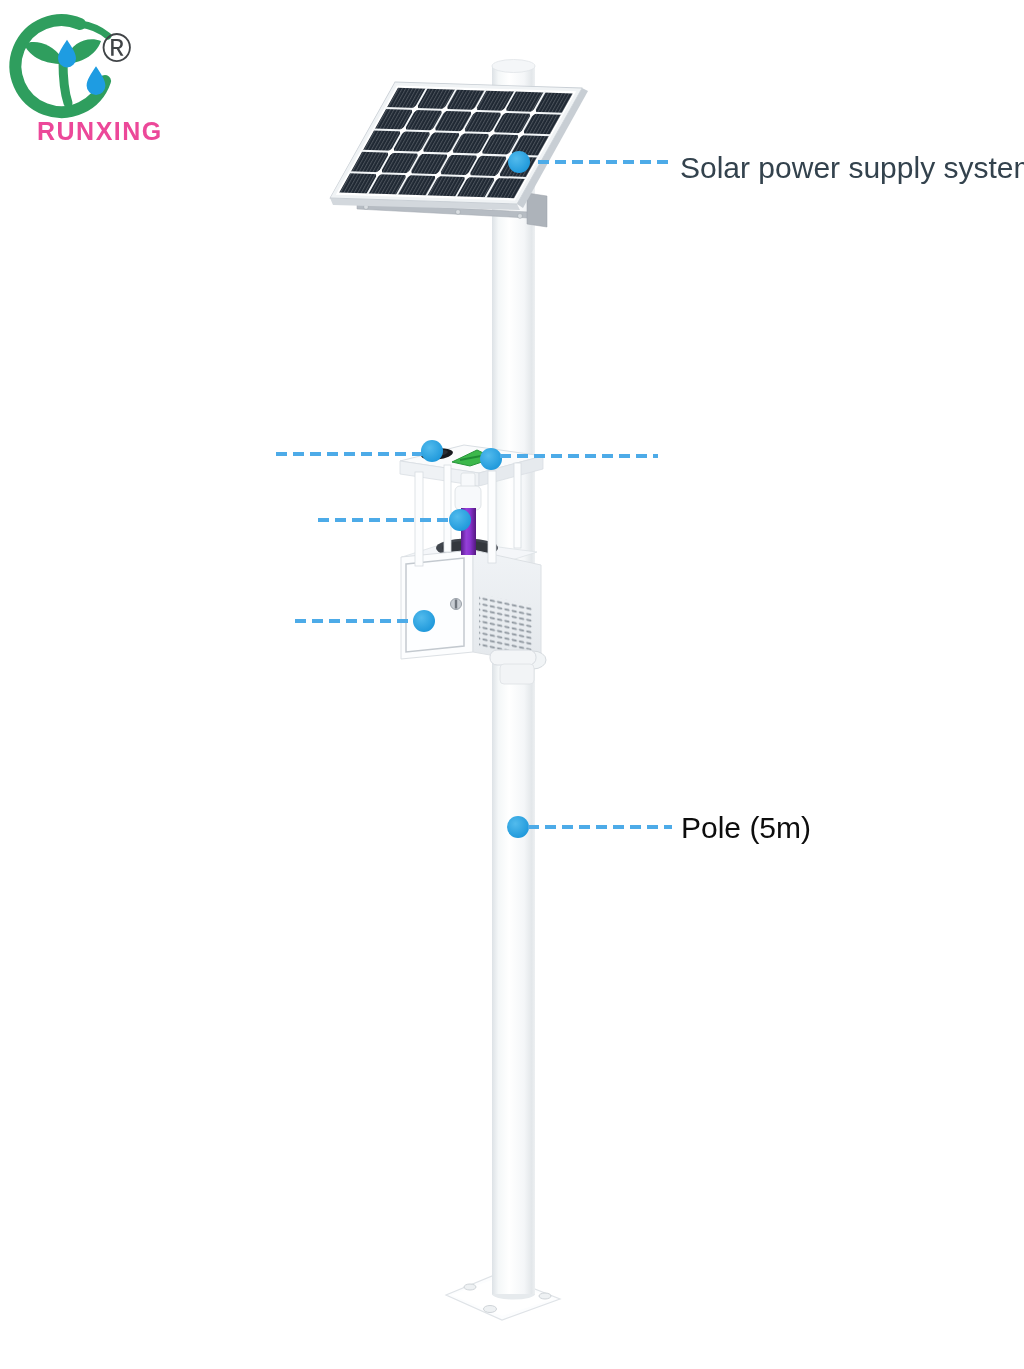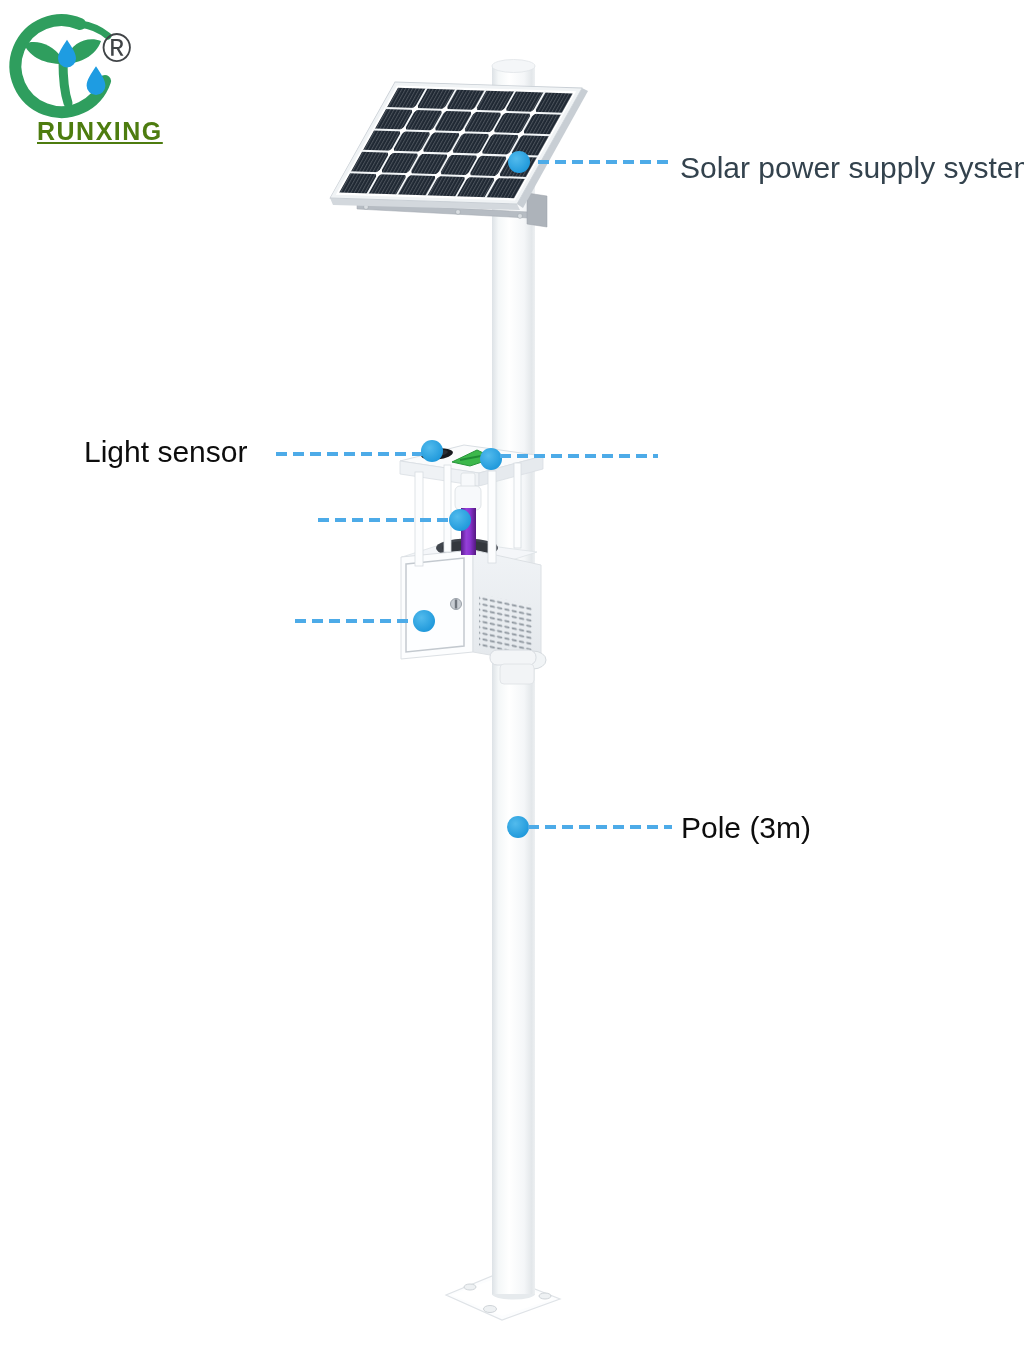--- a/index.html
+++ b/index.html
@@ -6,21 +6,21 @@
   .stage{position:relative;width:1024px;height:1369px;background:#ffffff;overflow:hidden;
          font-family:"Liberation Sans","DejaVu Sans",sans-serif;}
   .illu{position:absolute;left:0;top:0;}
   .lbl{position:absolute;font-size:30px;line-height:1.2;color:#0d0d0d;white-space:nowrap;}
   .lbl.slate{color:#33424d;}
   .dot{position:absolute;width:22px;height:22px;border-radius:50%;
        background:radial-gradient(circle at 38% 35%, #52bbed, #1d97da 78%);}
   .dash{position:absolute;height:4px;
         background:repeating-linear-gradient(90deg,#4dabe8 0 11px,transparent 11px 17px);}
   .brand{position:absolute;left:37px;top:117px;font-size:25px;font-weight:700;
-         letter-spacing:1.5px;color:#4d7c0f;text-decoration:underline;}
+         letter-spacing:1.5px;color:#ec4899;}
   .regmark{position:absolute;left:102px;top:26px;font-size:40px;color:#404447;}
 </style>
 </head>
 <body>
 
 <div class="stage">
 
   <svg class="illu" width="1024" height="1369" viewBox="0 0 1024 1369">
     <defs>
       <linearGradient id="poleGrad" x1="0" y1="0" x2="1" y2="0">
@@ -154,30 +154,29 @@
     </g>
   </svg>
 
   <div class="regmark">®</div>
   <div class="brand">RUNXING</div>
 
   <div class="dot" style="left:508px;top:151px"></div>
   <div class="dash" style="left:538px;top:160px;width:132px"></div>
   <div class="lbl slate" style="left:680px;top:150px">Solar power supply system</div>
 
-  <div class="lbl" style="left:84px;top:434px">Light sensor</div>
   <div class="dash" style="left:276px;top:452px;width:148px"></div>
   <div class="dot" style="left:421px;top:440px"></div>
 
   <div class="dot" style="left:480px;top:448px"></div>
   <div class="dash" style="left:500px;top:454px;width:158px"></div>
 
   <div class="dash" style="left:318px;top:518px;width:134px"></div>
   <div class="dot" style="left:449px;top:509px"></div>
 
   <div class="dash" style="left:295px;top:619px;width:121px"></div>
   <div class="dot" style="left:413px;top:610px"></div>
 
   <div class="dot" style="left:507px;top:816px"></div>
   <div class="dash" style="left:528px;top:825px;width:144px"></div>
-  <div class="lbl" style="left:681px;top:810px">Pole (3m)</div>
+  <div class="lbl" style="left:681px;top:810px">Pole (5m)</div>
 
 </div>
 
 </body></html>

